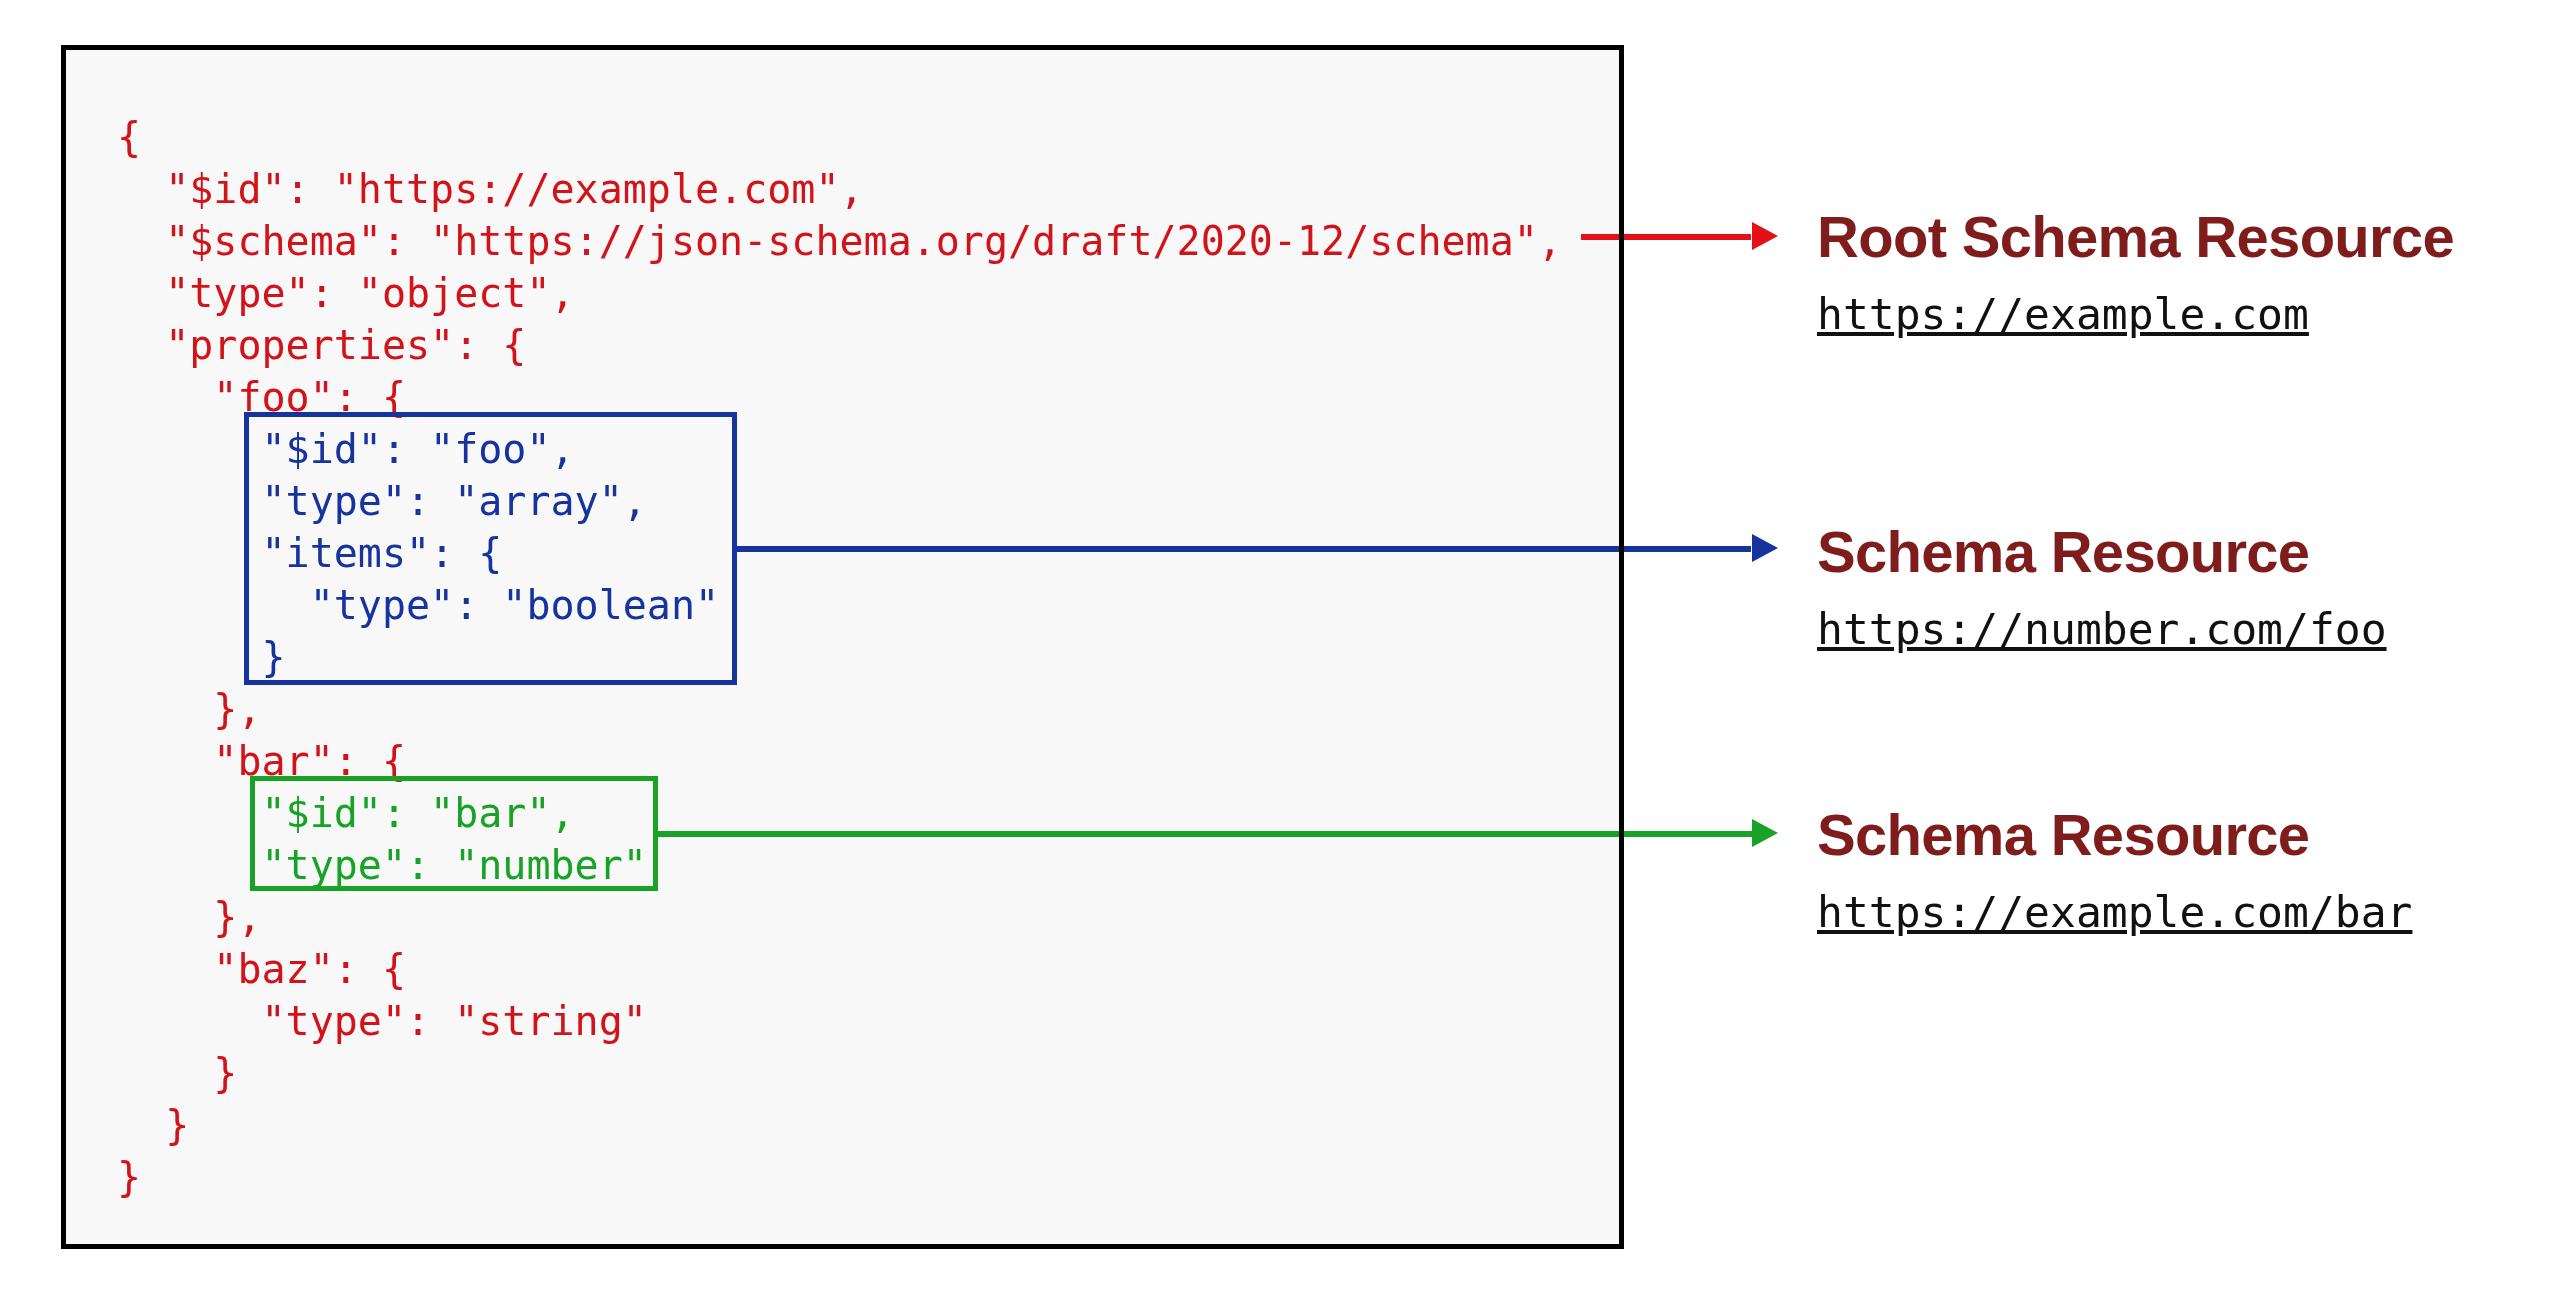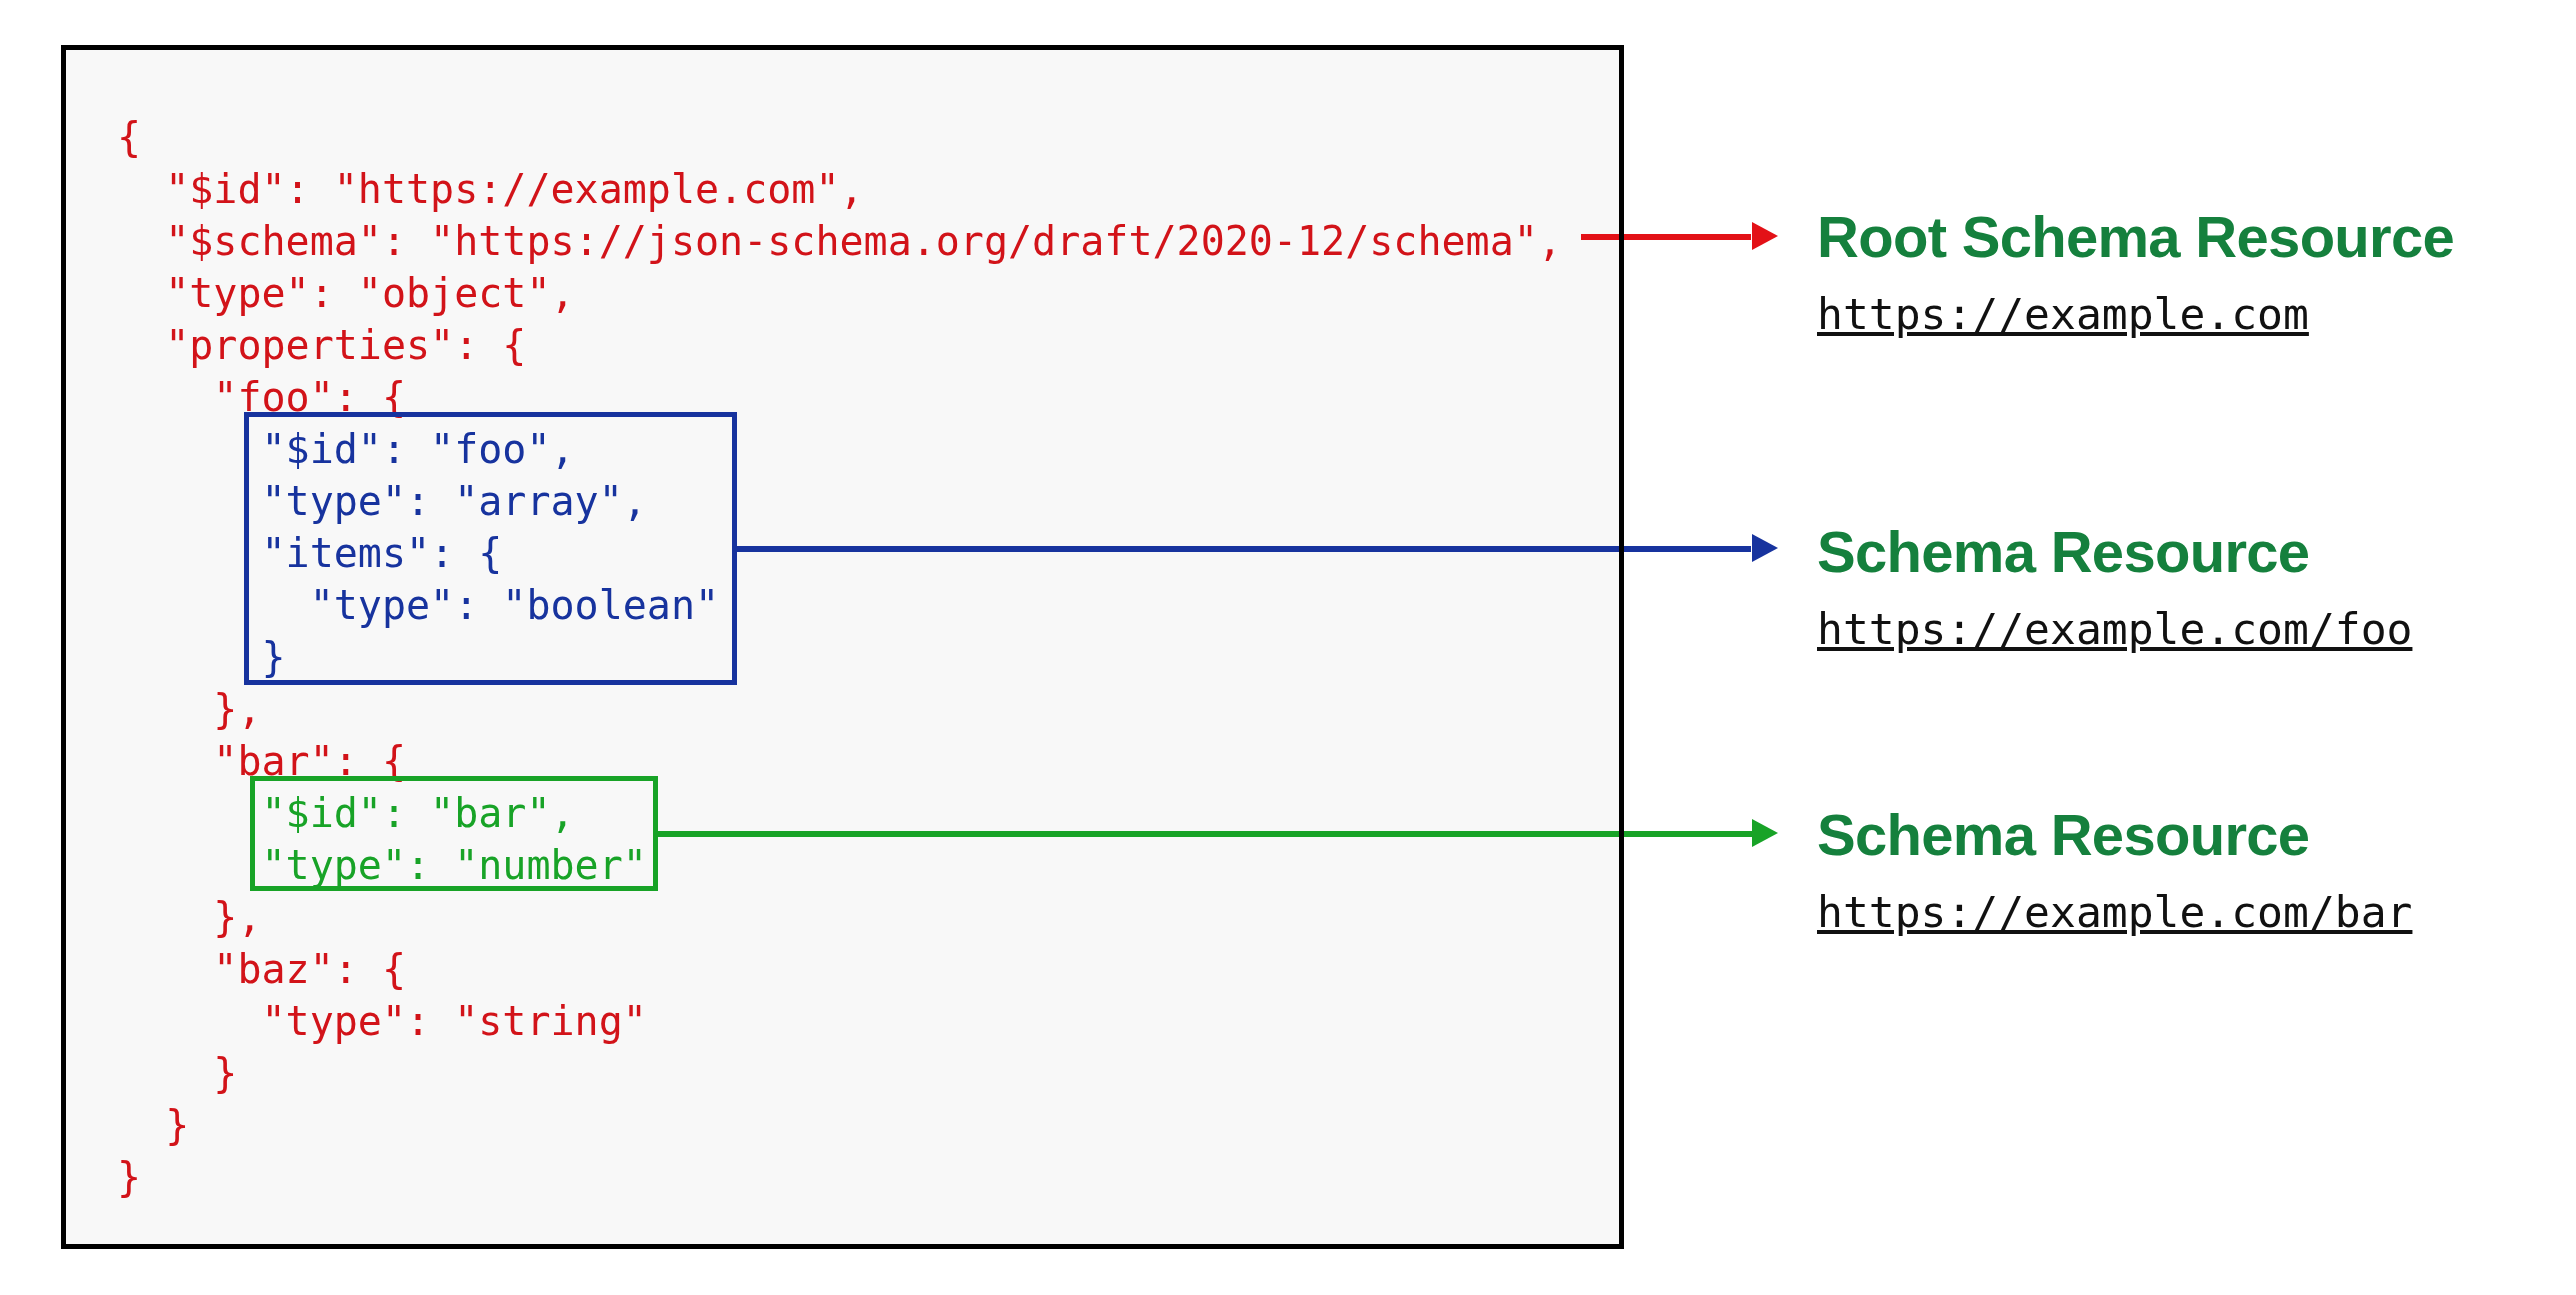--- a/index.html
+++ b/index.html
@@ -64,21 +64,21 @@
 
   
   .annotation { position: absolute; left: 1817px; z-index: 1; }
   .annotation.root { top: 208px; }
   .annotation.foo  { top: 523px; }
   .annotation.bar  { top: 806px; }
   .ann-title {
     font-weight: bold;
     font-size: 58px;
     line-height: 58px;
-    color: #15803d;
+    color: #7f1d1d;
     white-space: nowrap;
     letter-spacing: -0.7px;
   }
   .ann-url {
     margin-top: 27px;
     font-family: "DejaVu Sans Mono", "Liberation Mono", monospace;
     font-size: 43px;
     line-height: 43px;
     color: #111111;
     white-space: nowrap;
@@ -131,21 +131,21 @@
     <div class="arrow-line"></div>
     <div class="arrow-head"></div>
   </div>
 
   <div class="annotation root">
     <div class="ann-title">Root Schema Resource</div>
     <div class="ann-url">https://example.com</div>
   </div>
   <div class="annotation foo">
     <div class="ann-title">Schema Resource</div>
-    <div class="ann-url">https://example.com/foo</div>
+    <div class="ann-url">https://number.com/foo</div>
   </div>
   <div class="annotation bar">
     <div class="ann-title">Schema Resource</div>
     <div class="ann-url">https://example.com/bar</div>
   </div>
 
   <div class="panel-border"></div>
 </div>
 
 

